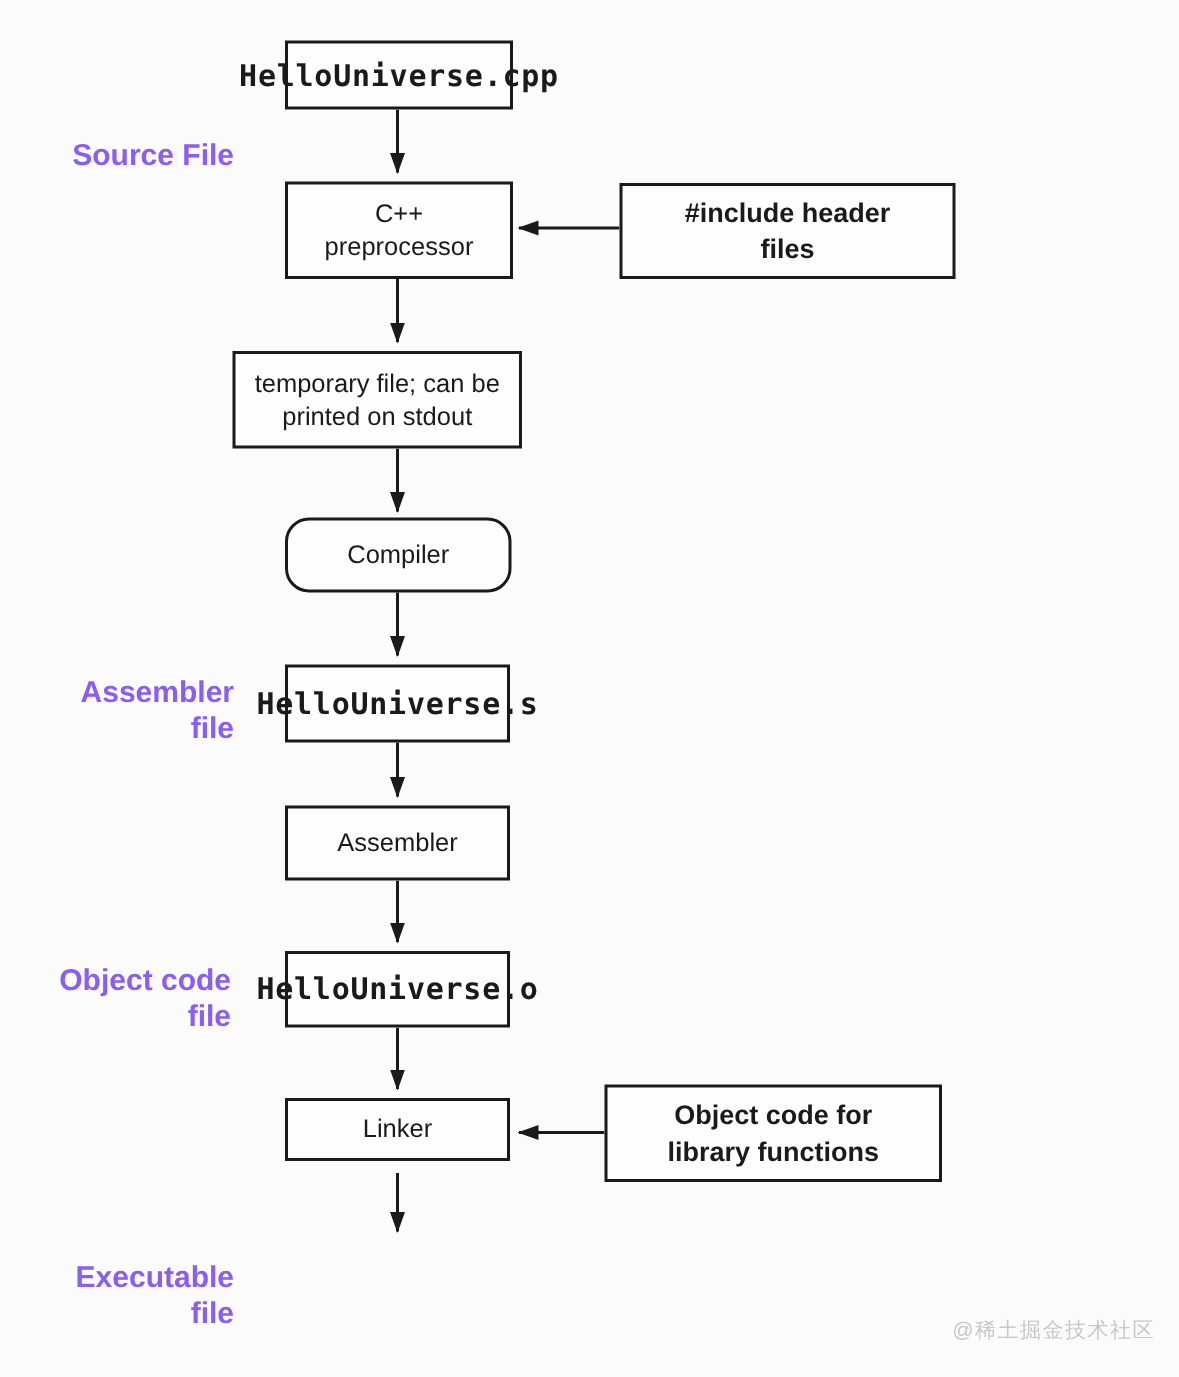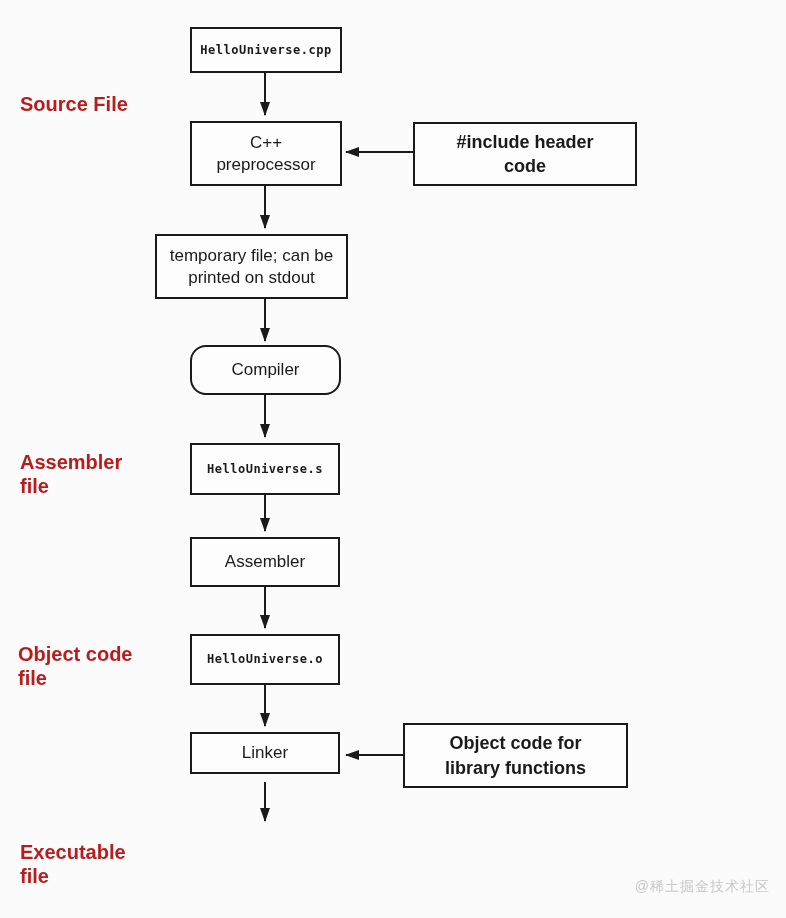--- a/index.html
+++ b/index.html
@@ -26,31 +26,31 @@
     justify-content: center;
     text-align: center;
     white-space: pre-line;
     color: #1a1a1a;
     box-sizing: border-box;
     line-height: 1.25;
   }
   .node.sans { font-size: 17px; font-weight: 400; }
   .node.mono {
     font-family: "DejaVu Sans Mono", "Liberation Mono", monospace;
-    font-size: 12px;
+    font-size: 20px;
     font-weight: 700;
     letter-spacing: 0.5px;
   }
   .node.callout { font-size: 18px; font-weight: 700; line-height: 1.35; }
   .stage-label {
     position: absolute;
-    color: #b91c1c;
+    color: #8b5cf6;
     font-size: 20px;
     font-weight: 700;
-    text-align: left;
+    text-align: right;
     white-space: pre-line;
     line-height: 1.2;
   }
   .watermark {
     position: absolute;
     right: 16px;
     bottom: 22px;
     color: #c8c8c8;
     font-size: 14px;
     letter-spacing: 1px;
@@ -91,21 +91,21 @@
 
   <div class="stage-label" style="left:20px; top:840px; width:136px;">Executable
 file</div>
 
   <div class="node mono" style="left:190px; top:27px; width:152px; height:46px;">HelloUniverse.cpp</div>
 
   <div class="node sans" style="left:190px; top:121px; width:152px; height:65px;">C++
 preprocessor</div>
 
   <div class="node callout" style="left:413px; top:122px; width:224px; height:64px;">#include header
-code</div>
+files</div>
 
   <div class="node sans" style="left:155px; top:234px; width:193px; height:65px;">temporary file; can be
 printed on stdout</div>
 
   <div class="node sans" style="left:190px; top:345px; width:151px; height:50px;border-radius:16px;">Compiler</div>
 
   <div class="node mono" style="left:190px; top:443px; width:150px; height:52px;">HelloUniverse.s</div>
 
   <div class="node sans" style="left:190px; top:537px; width:150px; height:50px;">Assembler</div>
 

